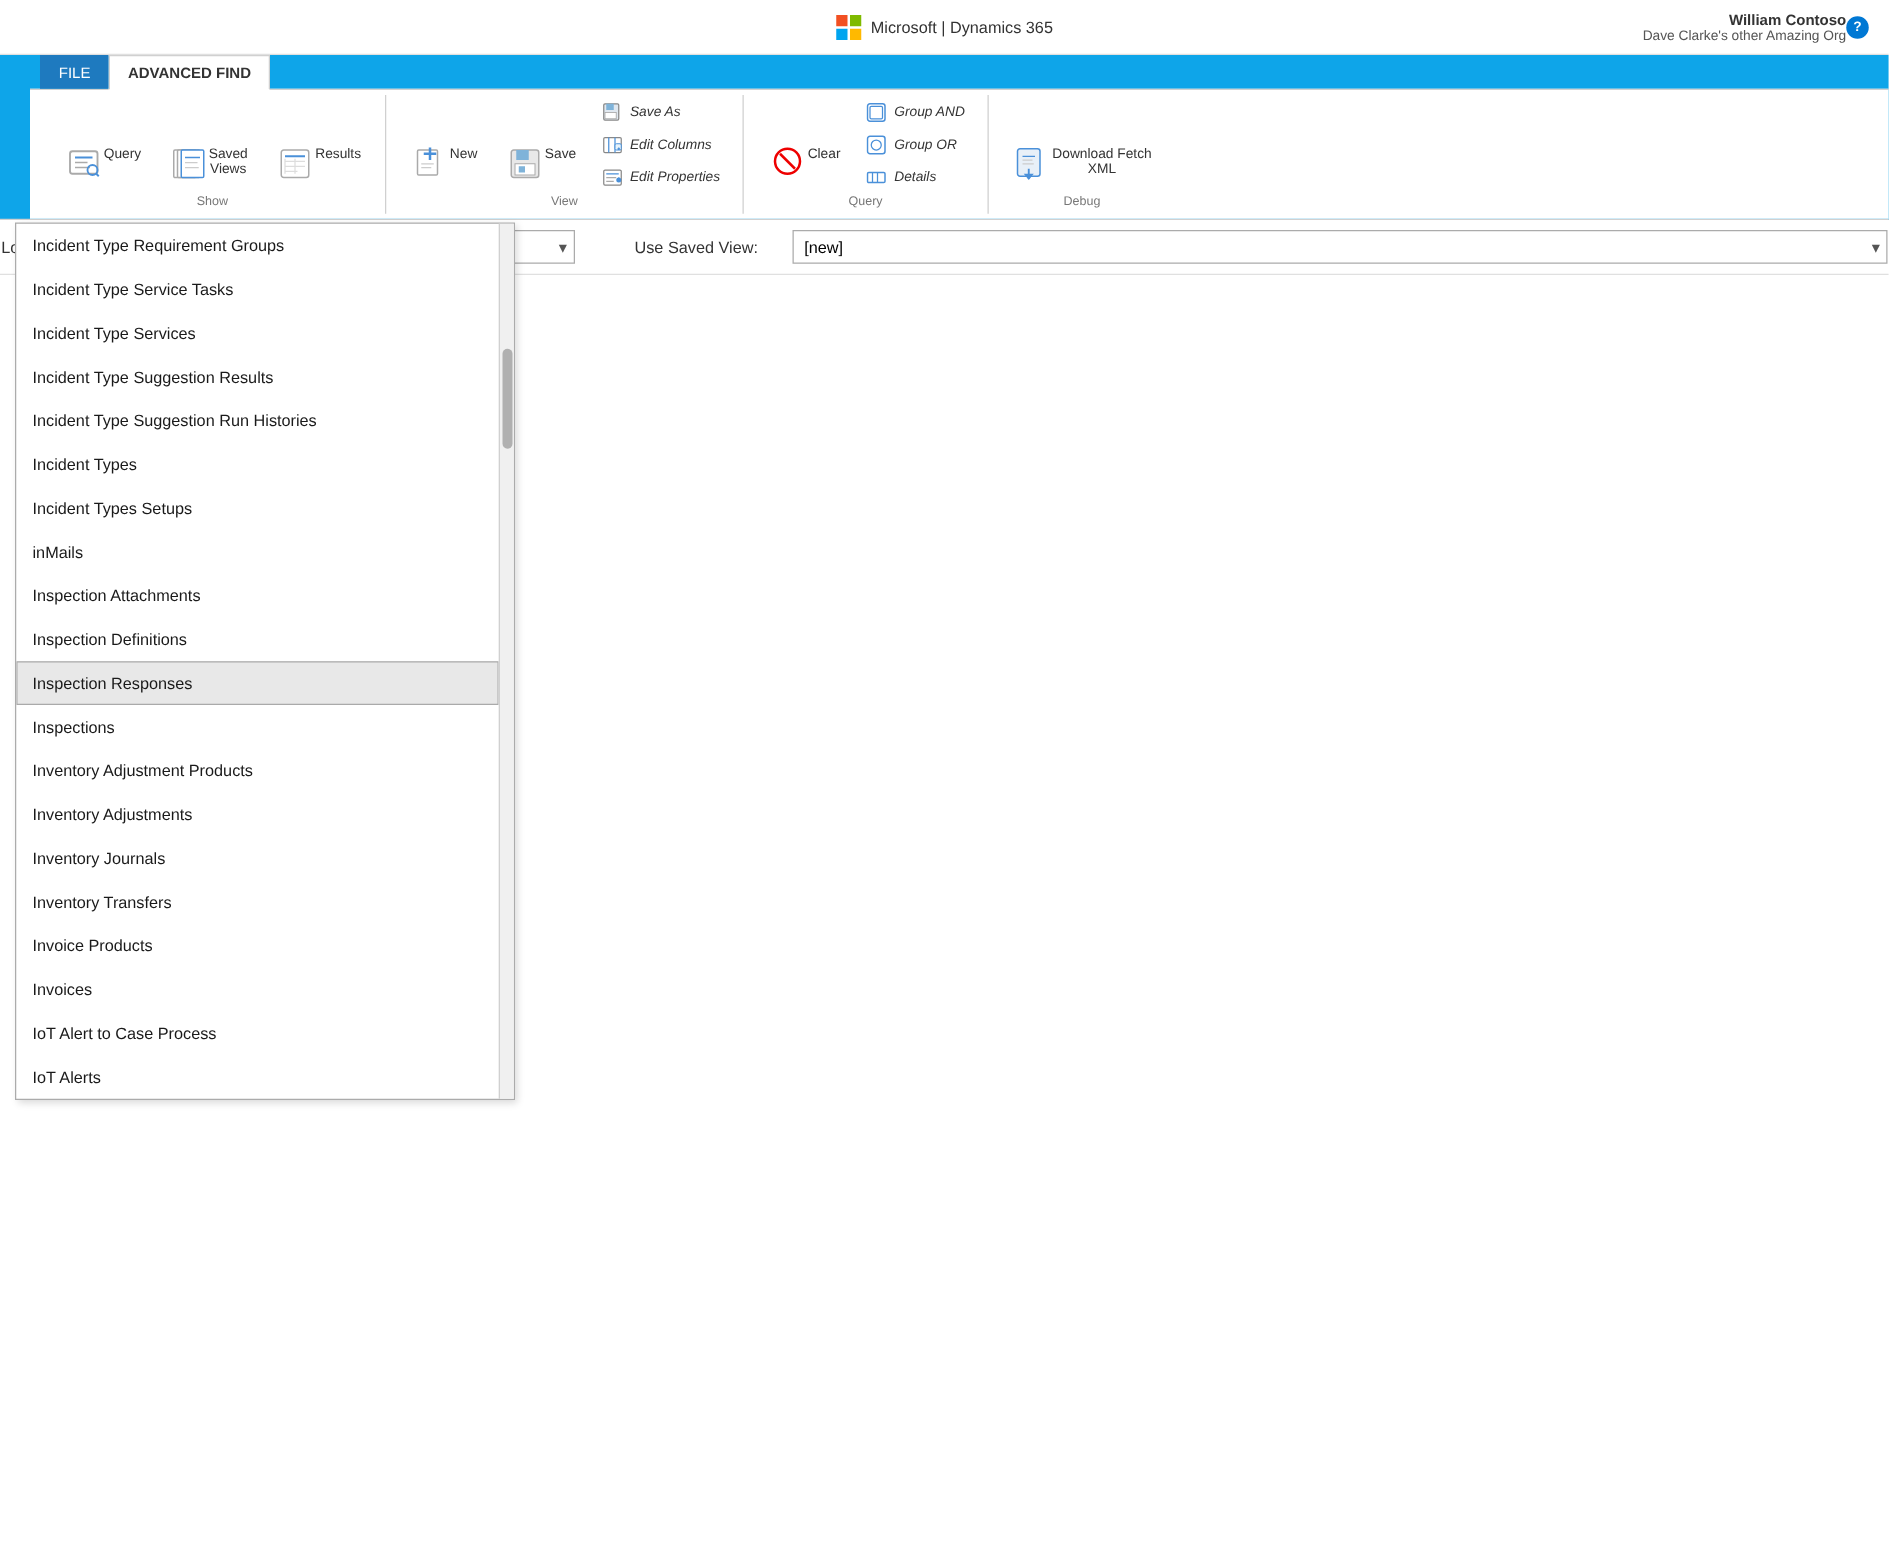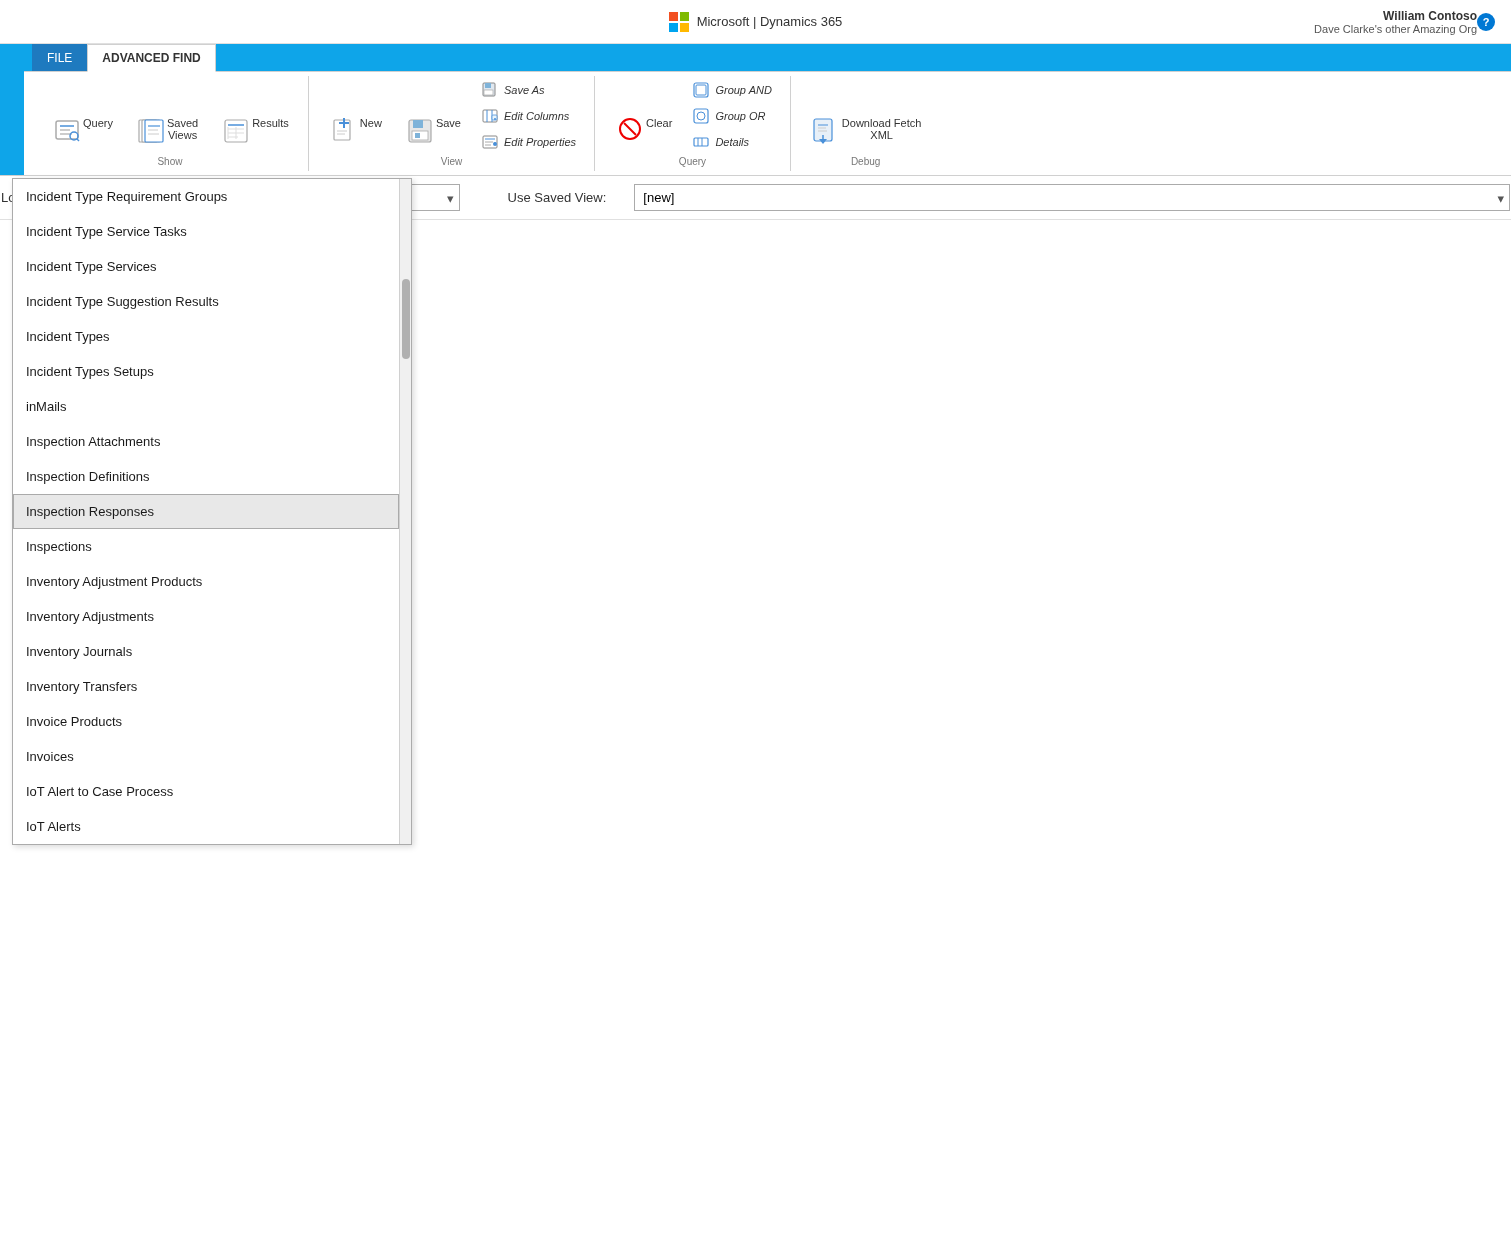--- a/index.html
+++ b/index.html
@@ -511,20 +511,21 @@
 <div class="select-row">
   <a class="select-link">Select</a>
 </div>
 
 <div class="dropdown-container">
   <div class="dropdown-list" id="dropdown-list">
   <div class="dropdown-item">Incident Type Requirement Groups</div>
       <div class="dropdown-item">Incident Type Service Tasks</div>
       <div class="dropdown-item">Incident Type Services</div>
       <div class="dropdown-item">Incident Type Suggestion Results</div>
+      <div class="dropdown-item">Incident Type Suggestion Run Histories</div>
       <div class="dropdown-item">Incident Types</div>
       <div class="dropdown-item">Incident Types Setups</div>
       <div class="dropdown-item">inMails</div>
       <div class="dropdown-item">Inspection Attachments</div>
       <div class="dropdown-item">Inspection Definitions</div>
       <div class="dropdown-item selected">Inspection Responses</div>
       <div class="dropdown-item">Inspections</div>
       <div class="dropdown-item">Inventory Adjustment Products</div>
       <div class="dropdown-item">Inventory Adjustments</div>
       <div class="dropdown-item">Inventory Journals</div>

